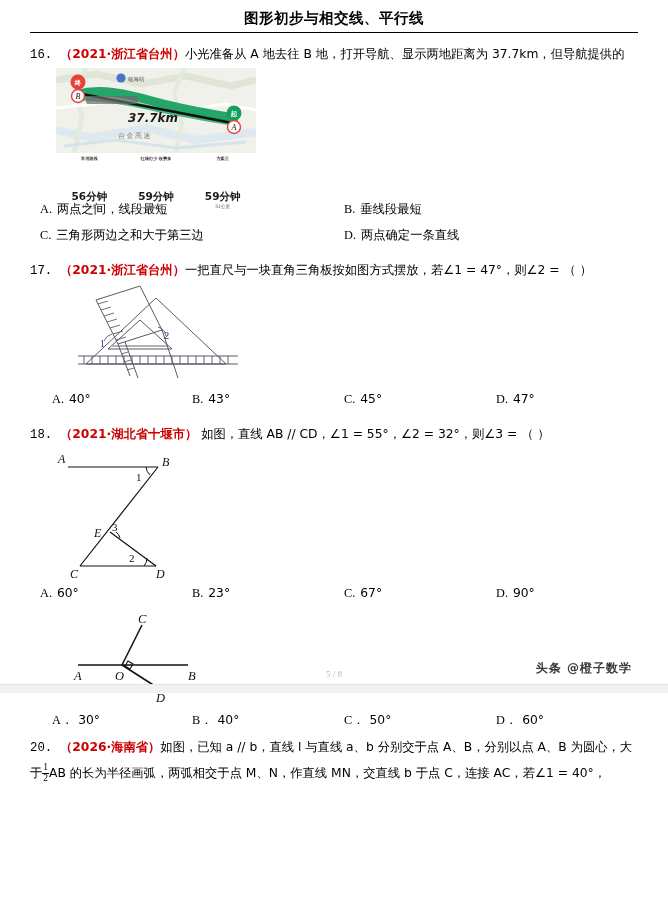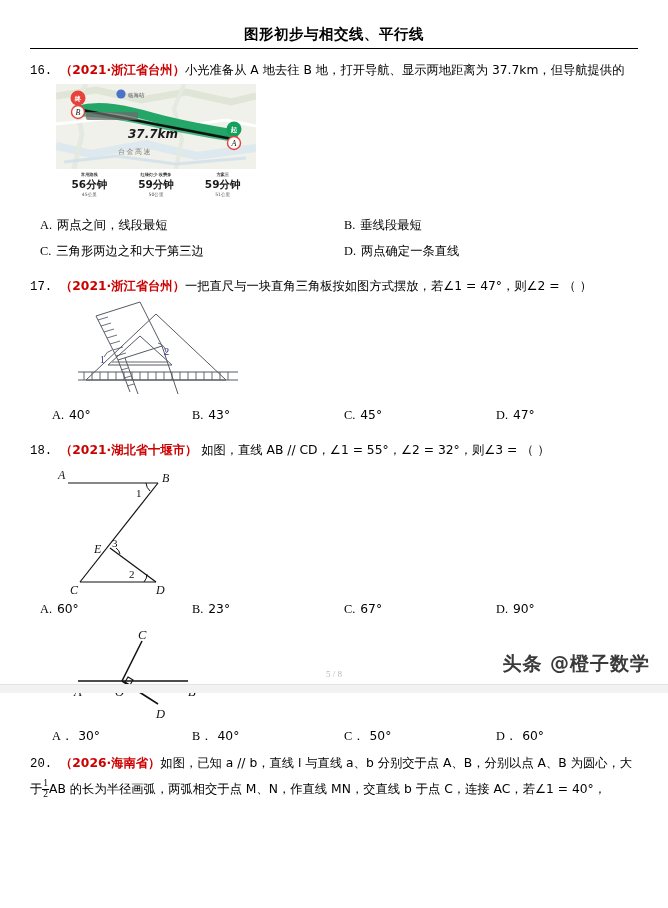--- a/index.html
+++ b/index.html
@@ -14,21 +14,21 @@
     position: relative;
     font-family: "Liberation Serif", "DejaVu Serif", serif;
     color: #000000;
     overflow: hidden;
   }
   .page {
     position: relative;
     width: 668px;
     height: 693px;
     box-sizing: border-box;
-    padding: 16px 30px;
+    padding: 0 30px;
     border-radius: 32px;
   }
   
   .doc-title {
     text-align: center;
     font-size: 14.5px;
     font-weight: bold;
     letter-spacing: 0.5px;
     padding-top: 9px;
     padding-bottom: 4px;
@@ -110,29 +110,29 @@
     width: 200px;
     margin-top: 2px;
   }
   .route {
     flex: 1;
     text-align: center;
     font-family: "DejaVu Sans", "Liberation Sans", sans-serif;
     color: #3b3b3b;
   }
   .route .rname { font-size: 4.2px; font-weight: bold; letter-spacing: 0; line-height: 7px; }
-  .route .rtime { font-size: 10.5px; font-weight: bold; color: #1a1a1a; line-height: 13px; }
+  .route .rtime { font-size: 10.5px; font-weight: bold; color: #1a1a1a; line-height: 13px; margin-top: 28px; }
   .route .rdist { font-size: 4.6px; line-height: 8px; color: #555; }
 
   
   .watermark {
     position: absolute;
-    right: 18px;
+    right: 36px;
     bottom: 16px;
-    font-size: 19px;
+    font-size: 12px;
     font-weight: bold;
     color: #3a3a3a;
     font-family: "DejaVu Sans", "Liberation Sans", sans-serif;
     letter-spacing: 1px;
   }
   .pagenum {
     position: absolute;
     left: 0; right: 0;
     bottom: 14px;
     text-align: center;

